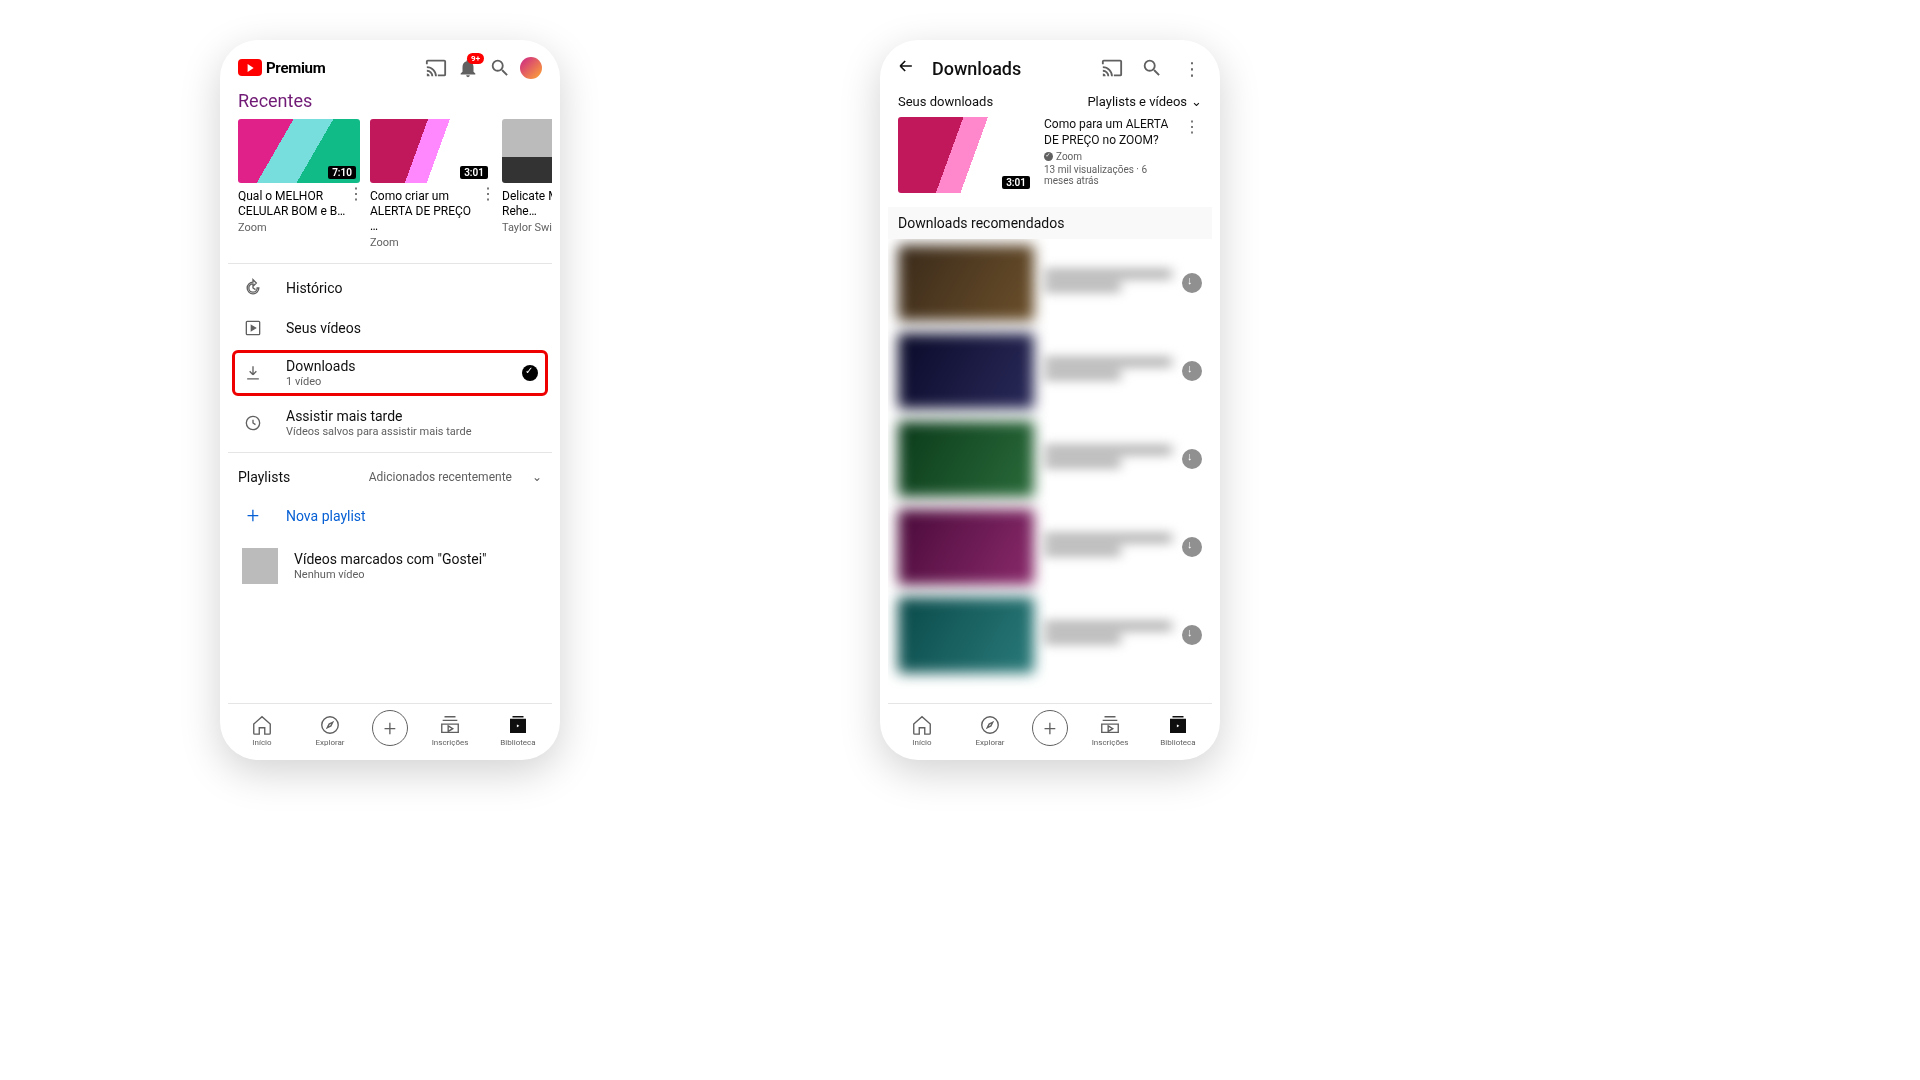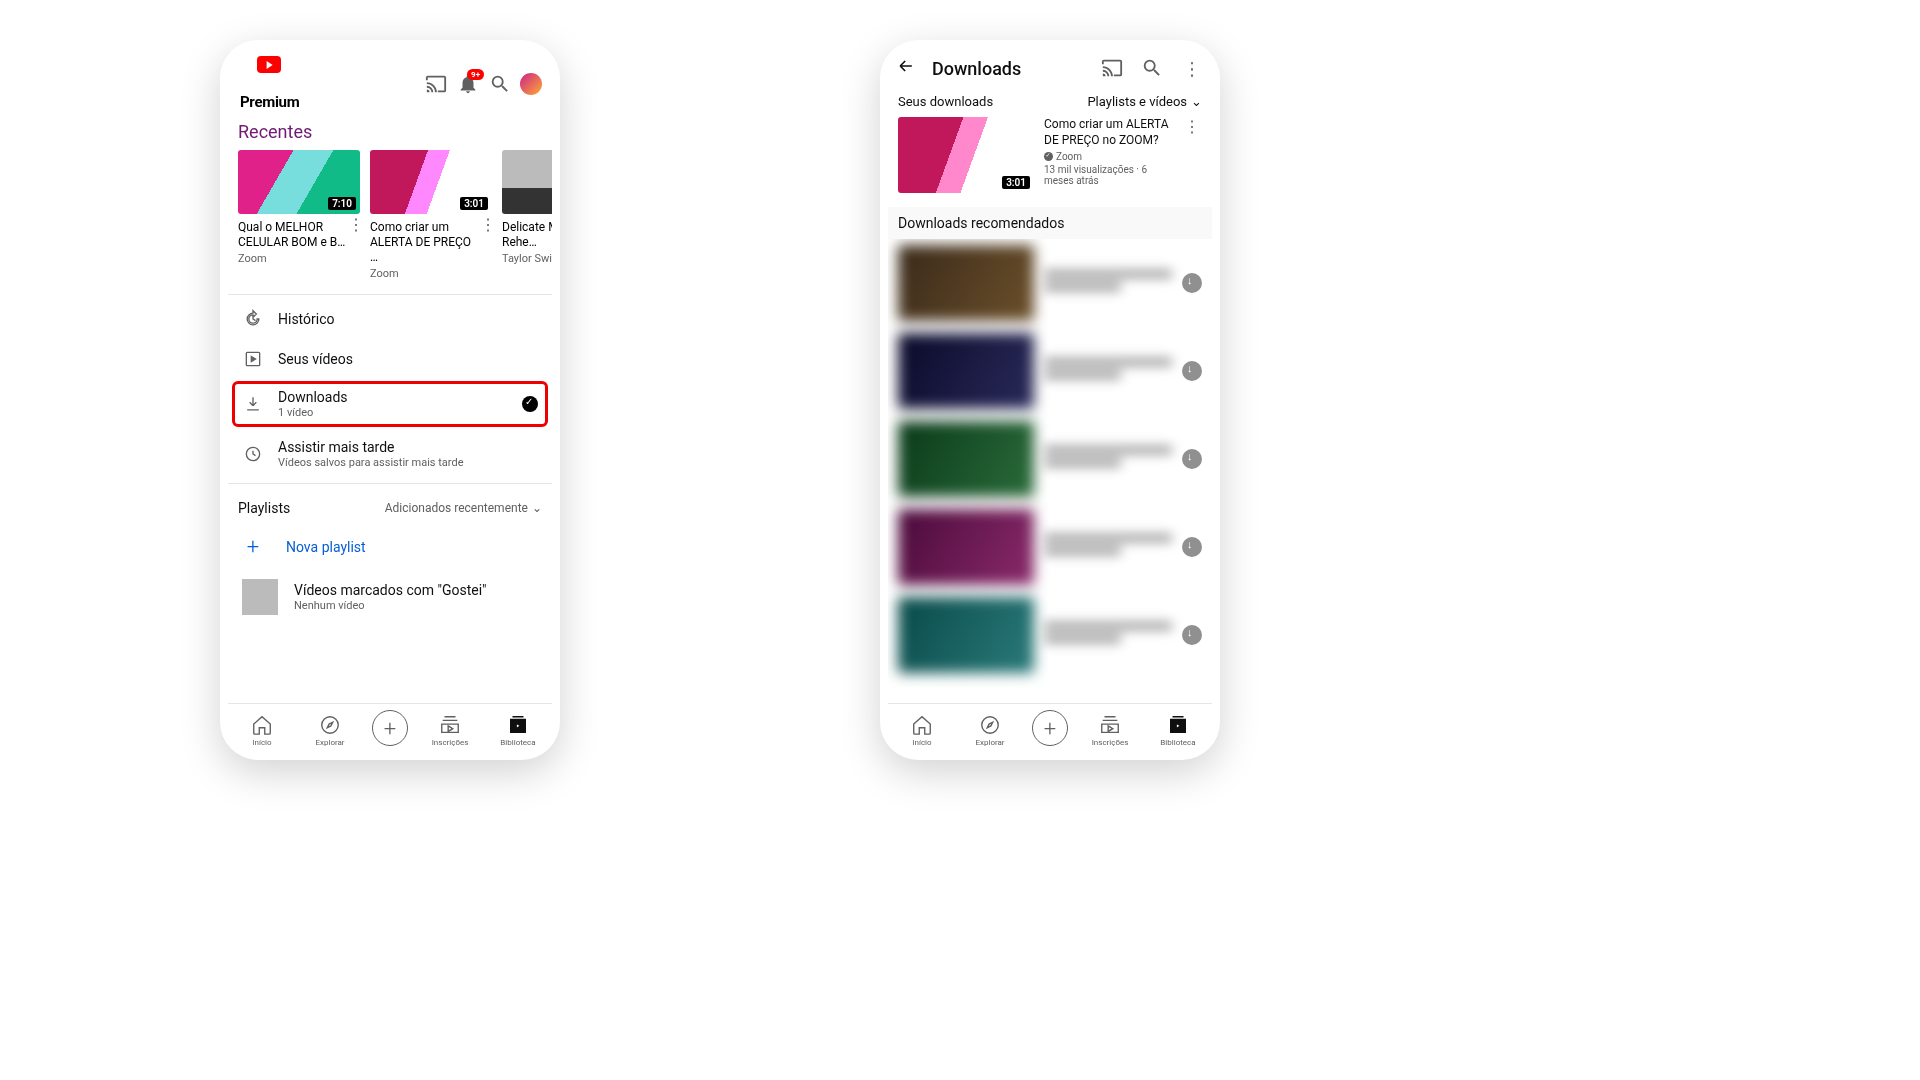--- a/index.html
+++ b/index.html
@@ -4,21 +4,21 @@
 <style>
 * { box-sizing: border-box; margin: 0; padding: 0; font-family: Roboto, Arial, sans-serif; }
 body { background: #fff; width: 1920px; height: 1080px; position: relative; }
 .stage { display: flex; gap: 320px; padding: 40px 220px; }
 .phone {
   width: 340px; height: 720px; background: #fff; border-radius: 38px;
   box-shadow: 0 12px 40px rgba(0,0,0,.18); padding: 10px 8px 0 8px;
   display: flex; flex-direction: column; overflow: hidden; position: relative;
 }
 .topbar { display: flex; align-items: center; padding: 6px 10px 10px; gap: 8px; }
-.ytlogo { display: flex; align-items: center; gap: 20px; flex-direction: column; }
+.ytlogo { display: flex; gap: 2px; }
 .yt-icon { width: 24px; height: 17px; background: #f00; border-radius: 4px; position: relative; }
 .yt-icon::after { content: ""; position: absolute; left: 50%; top: 50%; transform: translate(-40%,-50%);
   border-left: 6px solid #fff; border-top: 4px solid transparent; border-bottom: 4px solid transparent; }
 .premium-text { font-weight: 700; font-size: 15px; letter-spacing: -.3px; margin-left: 2px; }
 .spacer { flex: 1; }
 .icon-btn { width: 24px; height: 24px; display: flex; align-items: center; justify-content: center; position: relative; }
 .icon-btn svg { width: 22px; height: 22px; fill: #606060; }
 .badge { position: absolute; top: -3px; right: -4px; background: #f00; color: #fff; border-radius: 8px;
   font-size: 8px; font-weight: 700; padding: 1px 4px; }
 .avatar { width: 22px; height: 22px; border-radius: 50%; background: linear-gradient(135deg,#c28,#fa3); }
@@ -30,32 +30,32 @@
 .thumb.t1 { background: linear-gradient(120deg,#e0218a 35%,#7dd 35%,#7dd 60%,#1b8 60%); }
 .thumb.t2 { background: linear-gradient(110deg,#c1185b 40%,#f8f 40%,#f8f 55%,#fff 55%); }
 .thumb.t3 { background: linear-gradient(180deg,#bbb 60%,#333 60%); }
 .dur { position: absolute; bottom: 4px; right: 4px; background: #000; color: #fff; font-size: 10px;
   font-weight: 600; padding: 1px 4px; border-radius: 2px; }
 .vtitle-row { display: flex; align-items: flex-start; margin-top: 6px; }
 .vtitle { font-size: 12px; color: #000000; line-height: 1.25; flex: 1; }
 .vdots { width: 12px; color: #606060; font-size: 16px; line-height: .6; text-align: right; }
 .vchan { font-size: 11px; color: #606060; margin-top: 2px; }
 .divider { height: 1px; background: #e5e5e5; margin: 4px 0; }
-.librow { display: flex; align-items: center; padding: 10px 14px; gap: 14px; }
+.librow { display: flex; align-items: center; padding: 10px 14px; gap: 22px; }
 .librow.highlight { outline: 3px solid #e00; outline-offset: -3px; border-radius: 6px; margin: 2px 4px; padding: 8px 10px; }
 .librow .ic { width: 22px; display: flex; justify-content: center; }
 .librow .ic svg { width: 20px; height: 20px; fill: none; stroke: #606060; stroke-width: 1.6; }
 .librow .txt { flex: 1; }
 .librow .lbl { font-size: 14px; color: #0f0f0f; }
 .librow .sub { font-size: 11px; color: #606060; margin-top: 1px; }
 .check { width: 16px; height: 16px; background: #000; border-radius: 50%; position: relative; }
 .check::after { content: "✓"; color: #fff; font-size: 10px; position: absolute; left: 3px; top: 0; }
 .plhead { display: flex; align-items: center; padding: 12px 10px 8px; }
 .plhead .t { font-size: 14px; font-weight: 400; color: #0f0f0f; flex: 1; }
-.plhead .sort { font-size: 12px; color: #606060; display: flex; align-items: center; gap: 4px; }
+.plhead .sort { font-size: 12px; color: #606060; display: flex; align-items: center; gap: 20px; }
 .newpl { display: flex; align-items: center; gap: 22px; padding: 10px 14px; color: #065fd4; }
 .newpl .plus { font-size: 22px; color: #065fd4; width: 22px; text-align: center; font-weight: 300; }
 .newpl .lbl { font-size: 14px; }
 .plitem { display: flex; align-items: center; gap: 16px; padding: 10px 14px; }
 .plthumb { width: 36px; height: 36px; background: #bbb; }
 .plitem .lbl { font-size: 14px; color: #0f0f0f; }
 .plitem .sub { font-size: 11px; color: #606060; margin-top: 1px; }
 .bottomnav { display: flex; align-items: center; justify-content: space-around; border-top: 1px solid #e5e5e5;
   padding: 6px 0 10px; }
 .nav-item { display: flex; flex-direction: column; align-items: center; gap: 2px; width: 56px; }
@@ -292,21 +292,21 @@
       <span>Playlists e vídeos</span>
       <span>⌄</span>
     </div>
   </div>
 
   <div class="dlvideo">
     <div class="th">
       <span class="dur">3:01</span>
     </div>
     <div class="info">
-      <div class="t">Como criar um ALERTA DE PREÇO no ZOOM?</div>
+      <div class="t">Como para um ALERTA DE PREÇO no ZOOM?</div>
       <div class="ch">
         <span class="verified"></span>
         <span>Zoom</span>
       </div>
       <div class="m">13 mil visualizações · 6 meses atrás</div>
     </div>
     <div class="dots">⋮</div>
   </div>
 
   <div class="rechead">Downloads recomendados</div>

